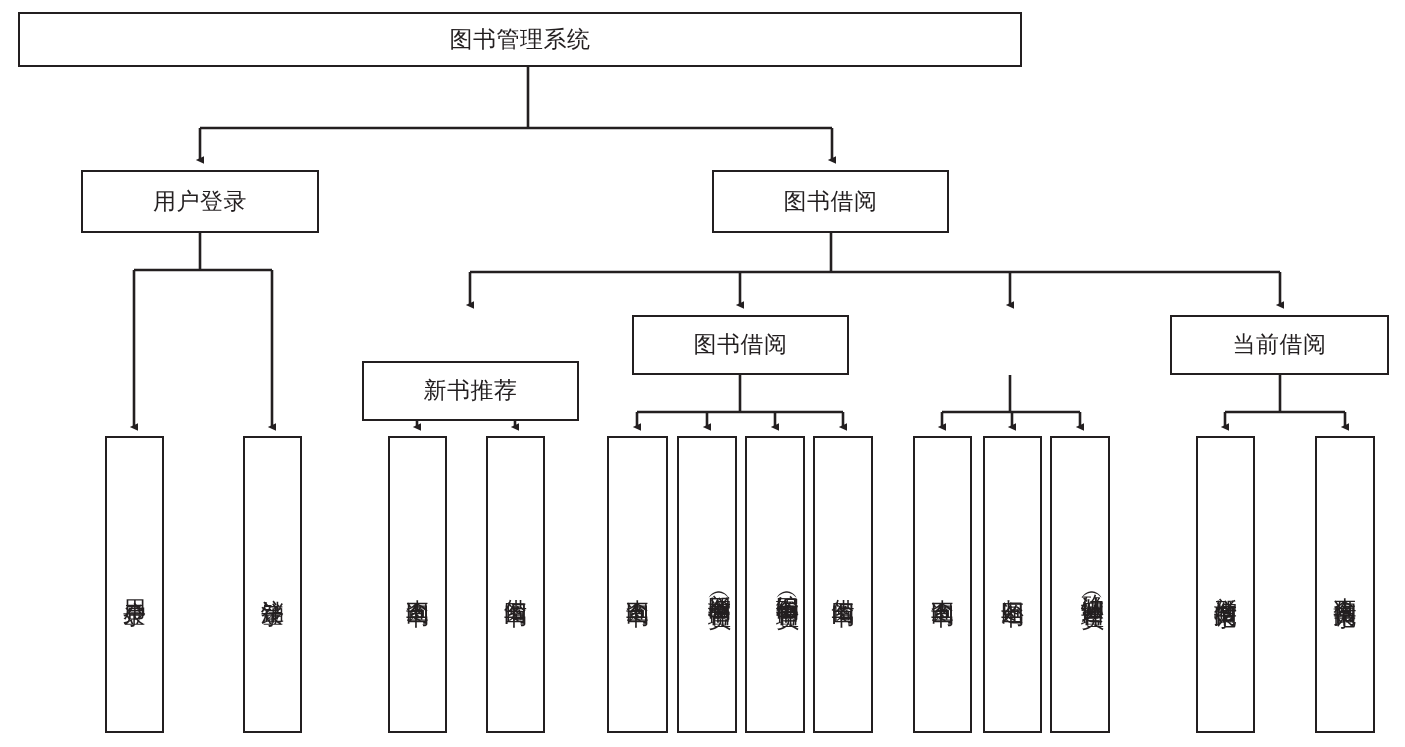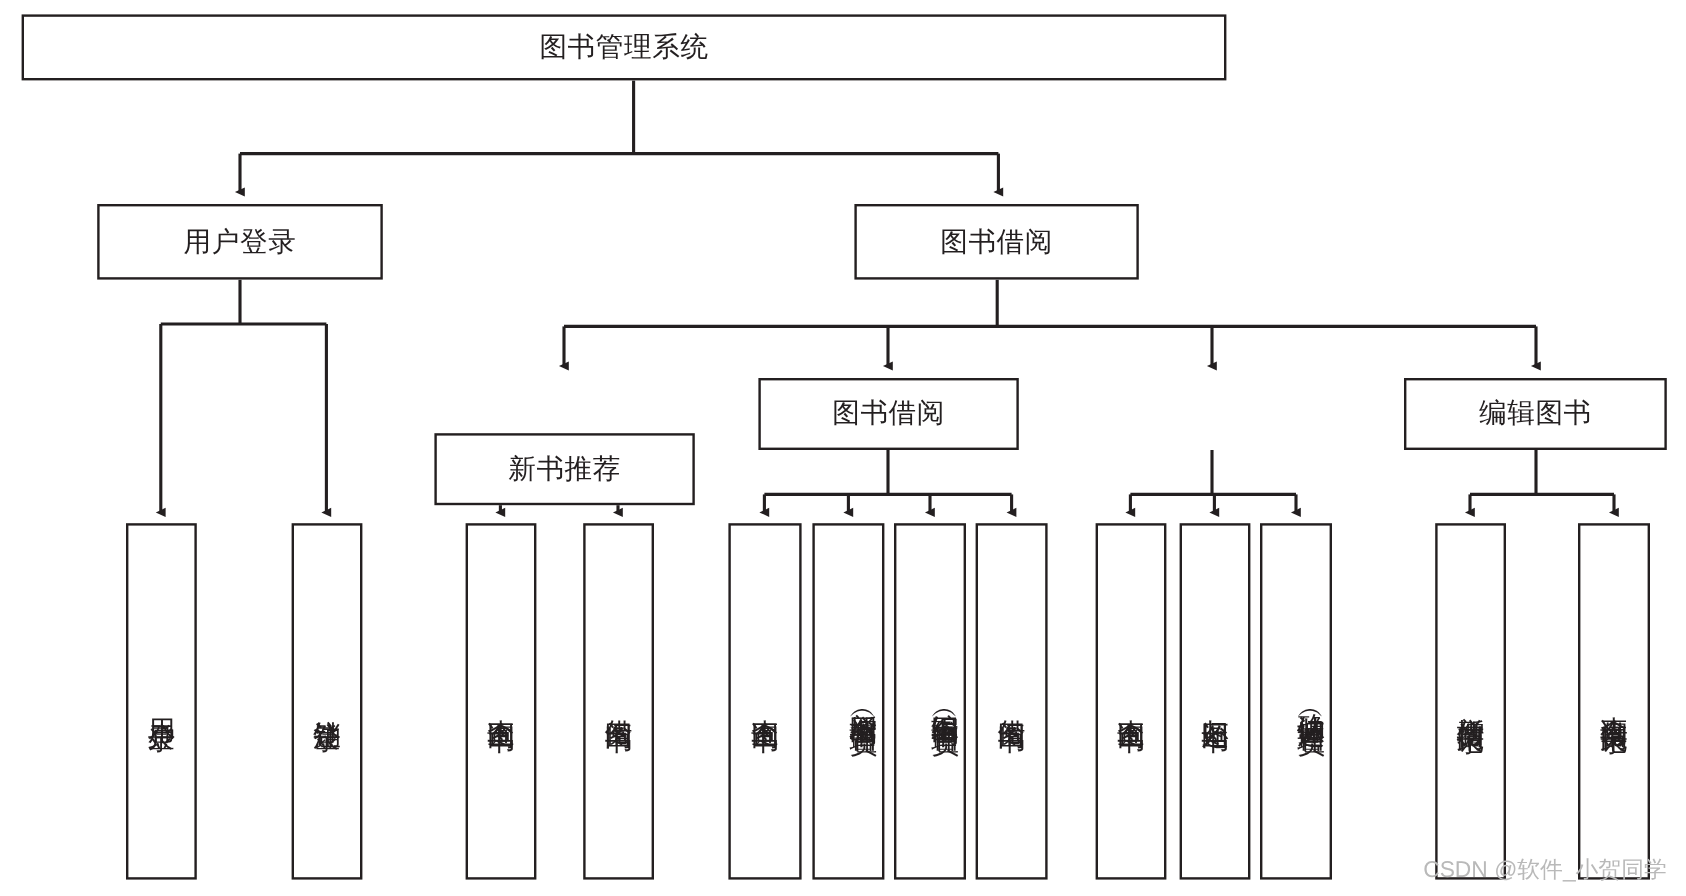--- a/index.html
+++ b/index.html
@@ -124,30 +124,29 @@
     </g>
   </svg>
 
   <div class="node node-h" style="left: 18px; top: 12px; width: 1004px; height: 55px;">图书管理系统</div>
 
   <div class="node node-h" style="left: 81px; top: 170px; width: 238px; height: 63px;">用户登录</div>
   <div class="node node-h" style="left: 712px; top: 170px; width: 237px; height: 63px;">图书借阅</div>
 
   <div class="node node-h" style="left: 362px; top: 315px; width: 217px; height: 60px; margin-top: 46px;">新书推荐</div>
   <div class="node node-h" style="left: 632px; top: 315px; width: 217px; height: 60px;">图书借阅</div>
-  <div class="node node-h" style="left: 1170px; top: 315px; width: 219px; height: 60px;">编辑图书</div>
+  <div class="node node-h" style="left: 1170px; top: 315px; width: 219px; height: 60px;">当前借阅</div>
 
   <div class="node node-v align-mid" style="left: 105px; top: 436px; width: 59px; height: 297px;">用户登录</div>
   <div class="node node-v align-mid" style="left: 243px; top: 436px; width: 59px; height: 297px;">注销登录</div>
   <div class="node node-v align-mid" style="left: 388px; top: 436px; width: 59px; height: 297px;">查询图书</div>
   <div class="node node-v align-mid" style="left: 486px; top: 436px; width: 59px; height: 297px;">借阅图书</div>
   <div class="node node-v align-mid" style="left: 607px; top: 436px; width: 61px; height: 297px;">查询图书</div>
   <div class="node node-v align-top" style="left: 677px; top: 436px; width: 60px; height: 297px;">新增图书（管理员）</div>
   <div class="node node-v align-top" style="left: 745px; top: 436px; width: 60px; height: 297px;">编辑图书（管理员）</div>
   <div class="node node-v align-mid" style="left: 813px; top: 436px; width: 60px; height: 297px;">借阅图书</div>
   <div class="node node-v align-mid" style="left: 913px; top: 436px; width: 59px; height: 297px;">查询图书</div>
   <div class="node node-v align-mid" style="left: 983px; top: 436px; width: 59px; height: 297px;">归还图书</div>
   <div class="node node-v align-top" style="left: 1050px; top: 436px; width: 60px; height: 297px;">确认归还（管理员）</div>
   <div class="node node-v align-mid" style="left: 1196px; top: 436px; width: 59px; height: 297px;">新增借阅记录</div>
   <div class="node node-v align-mid" style="left: 1315px; top: 436px; width: 60px; height: 297px;">查询借阅记录</div>
 
-  <div class="watermark">CSDN @软件_小贺同学</div>
 </div>
 
 </body></html>

